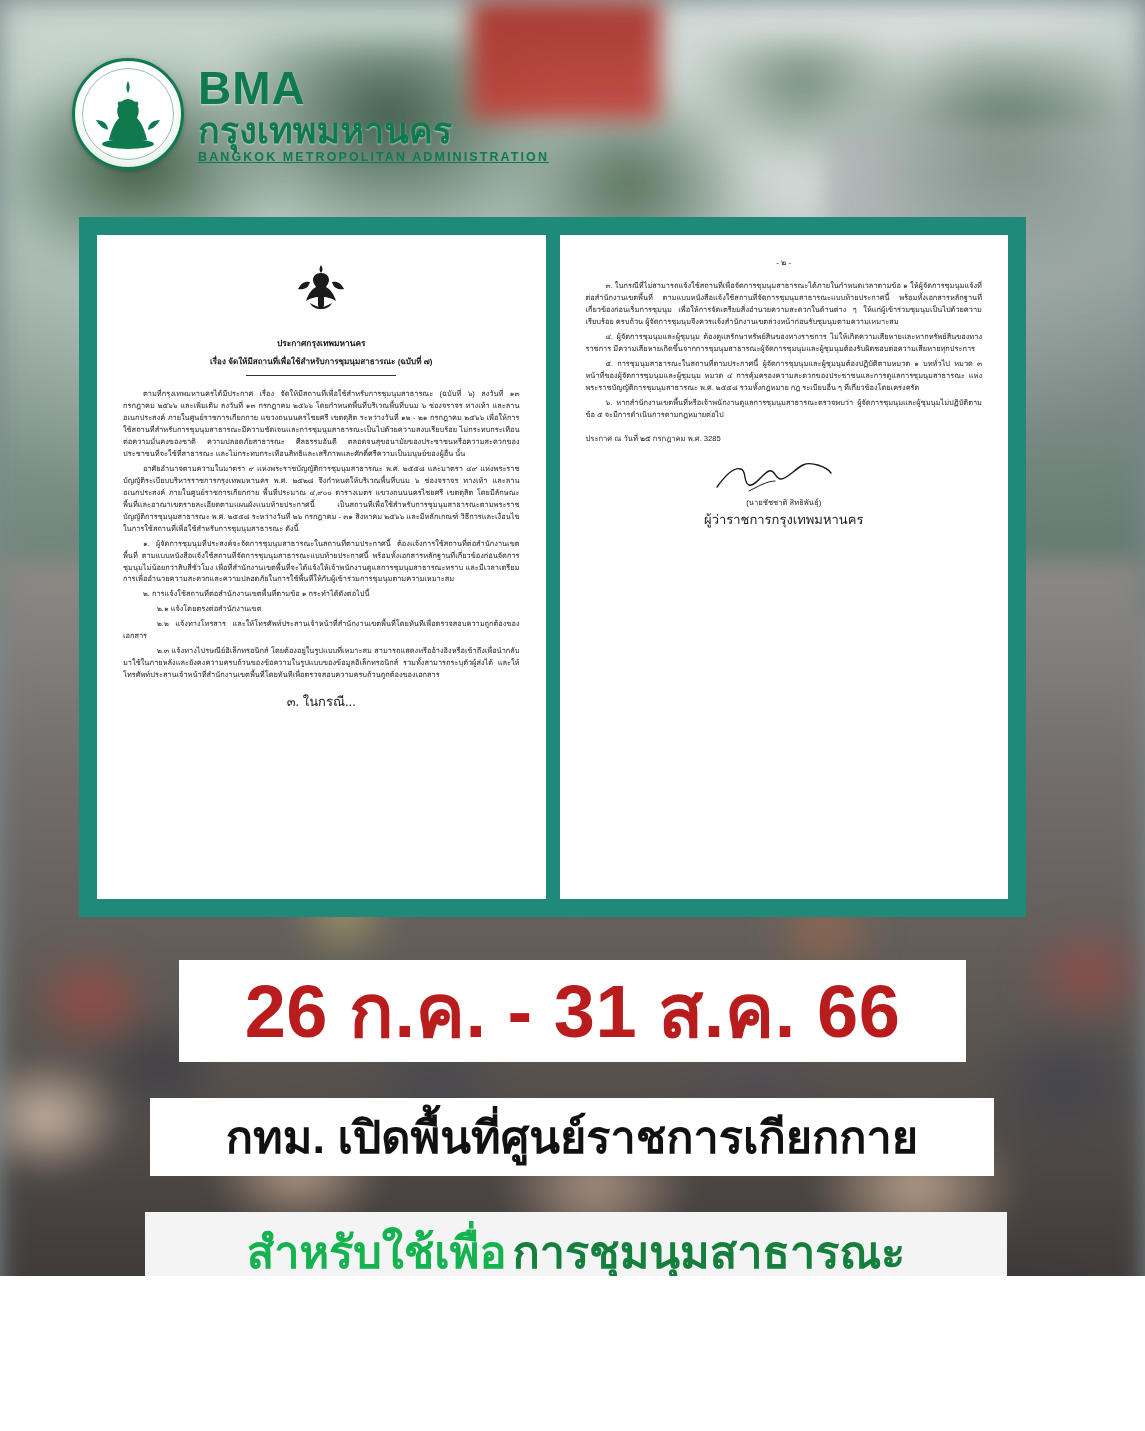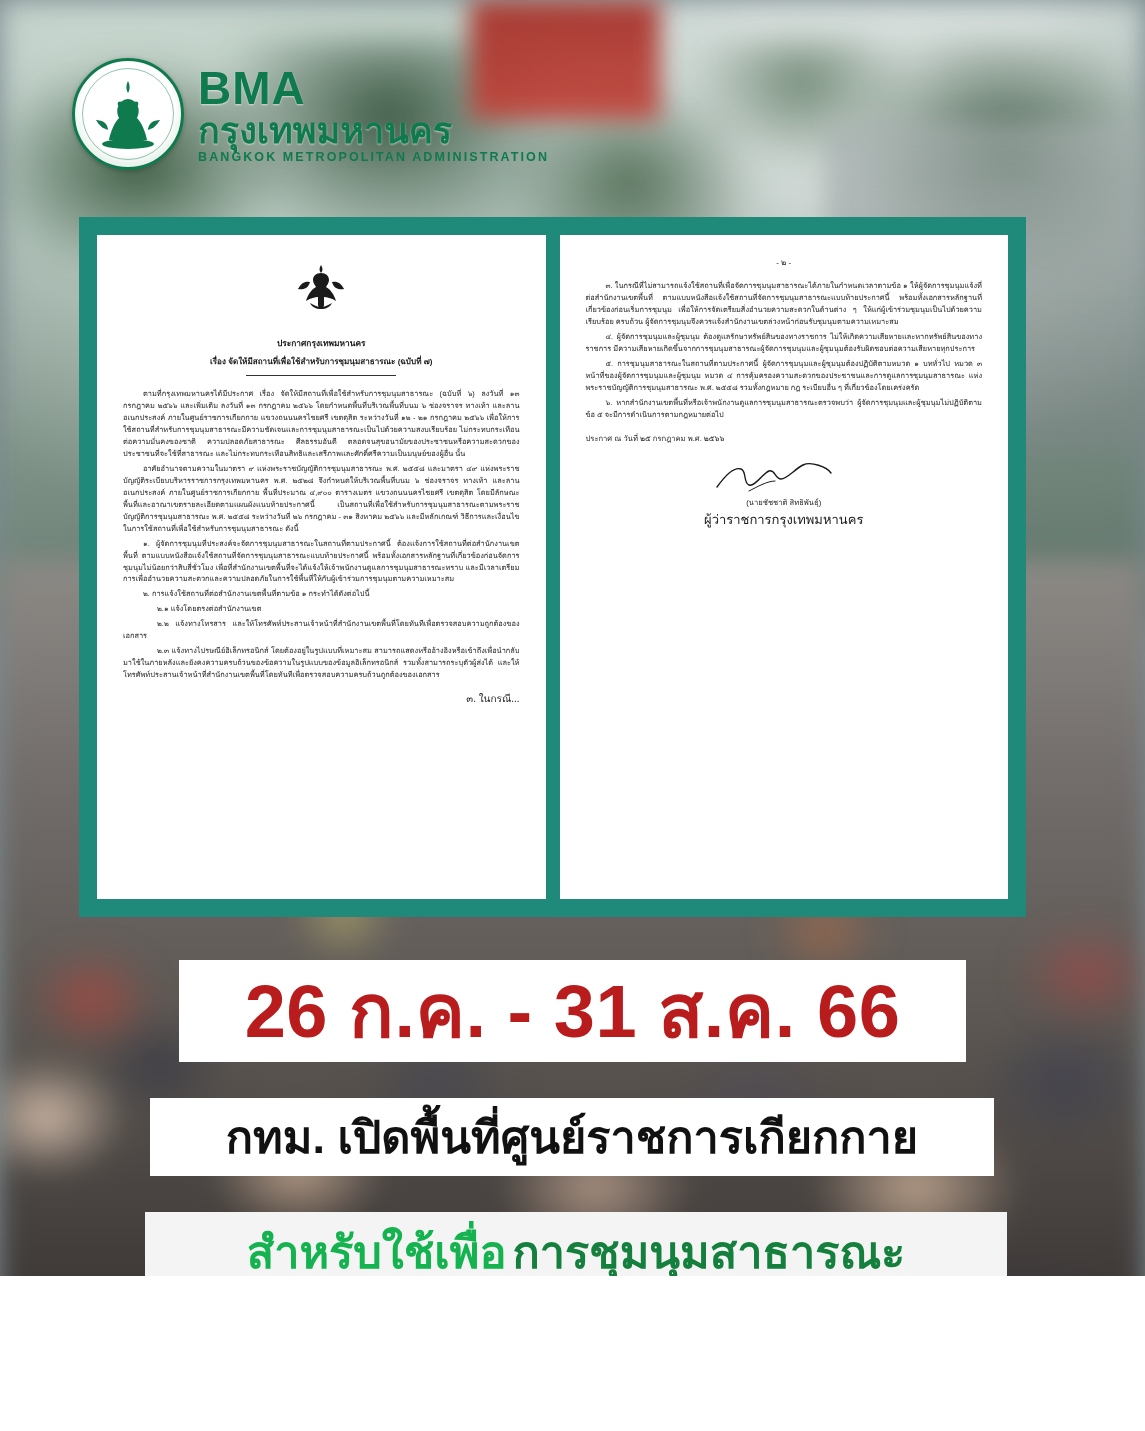--- a/index.html
+++ b/index.html
@@ -98,21 +98,21 @@
   .logo-text { line-height: 1; }
   .logo-bma {
     font-size: 46px; font-weight: bold; color: #0f7a4e; letter-spacing: 1px;
     text-shadow: 0 1px 2px rgba(255,255,255,.6);
   }
   .logo-thai {
     font-size: 36px; font-weight: bold; color: #0f7a4e; margin-top: 2px;
     text-shadow: 0 1px 2px rgba(255,255,255,.6);
   }
   .logo-eng {
-    font-size: 12.5px; color: #0f7a4e; letter-spacing: 2.1px; margin-top: 2px; font-weight: bold;
+    font-size: 12.5px; color: #0f7a4e; letter-spacing: 2.1px; margin-top: 2px; font-weight: bold; text-decoration: underline;
   }
 
   
   .docs-panel {
     position: absolute; left: 79px; top: 217px;
     width: 947px; height: 700px;
     background: #1f8a7a;
     padding: 18px;
     display: flex; gap: 14px;
     z-index: 4;
@@ -135,21 +135,21 @@
   .doc-subtitle {
     text-align: center; font-size: 8.1px; margin-top: 4px; font-weight: bold;
   }
   .doc-rule {
     width: 150px; height: 1px; background: #333; margin: 7px auto 12px auto;
   }
   .doc-p { text-indent: 20px; margin-bottom: 3px; text-align: justify; }
   .doc-p.ind2 { text-indent: 34px; }
   .doc-p.ind3 { text-indent: 48px; }
   .doc-pagenum { text-align: center; font-size: 8px; margin-bottom: 10px; }
-  .doc-foot { text-align: right; margin-top: 10px; font-size: 10px; }
+  .doc-foot { text-align: center; margin-top: 10px; font-size: 13px; }
   .sig-block { margin-top: 16px; text-align: center; }
   .sig-scribble { height: 34px; display: flex; justify-content: center; align-items: center; }
   .sig-scribble svg { width: 150px; height: 34px; }
   .sig-name { font-size: 7.6px; margin-top: 2px; }
   .sig-pos { font-size: 13px; }
   .doc-announce { text-align: left; margin-top: 12px; font-size: 7.6px; }
 
   
   .headline-1 {
     position: absolute; left: 179px; top: 960px; width: 787px; height: 102px;
@@ -261,21 +261,21 @@
     </div>
 
     <div class="doc-page">
       <div class="doc-pagenum">- ๒ -</div>
 
       <div class="doc-p">๓. ในกรณีที่ไม่สามารถแจ้งใช้สถานที่เพื่อจัดการชุมนุมสาธารณะได้ภายในกำหนดเวลาตามข้อ ๑ ให้ผู้จัดการชุมนุมแจ้งที่ต่อสำนักงานเขตพื้นที่ ตามแบบหนังสือแจ้งใช้สถานที่จัดการชุมนุมสาธารณะแบบท้ายประกาศนี้ พร้อมทั้งเอกสารหลักฐานที่เกี่ยวข้องก่อนเริ่มการชุมนุม เพื่อให้การจัดเตรียมสิ่งอำนวยความสะดวกในด้านต่าง ๆ ให้แก่ผู้เข้าร่วมชุมนุมเป็นไปด้วยความเรียบร้อย ครบถ้วน ผู้จัดการชุมนุมจึงควรแจ้งสำนักงานเขตล่วงหน้าก่อนรับชุมนุมตามความเหมาะสม</div>
       <div class="doc-p">๔. ผู้จัดการชุมนุมและผู้ชุมนุม ต้องดูแลรักษาทรัพย์สินของทางราชการ ไม่ให้เกิดความเสียหายและหากทรัพย์สินของทางราชการ มีความเสียหายเกิดขึ้นจากการชุมนุมสาธารณะผู้จัดการชุมนุมและผู้ชุมนุมต้องรับผิดชอบต่อความเสียหายทุกประการ</div>
       <div class="doc-p">๕. การชุมนุมสาธารณะในสถานที่ตามประกาศนี้ ผู้จัดการชุมนุมและผู้ชุมนุมต้องปฏิบัติตามหมวด ๑ บททั่วไป หมวด ๓ หน้าที่ของผู้จัดการชุมนุมและผู้ชุมนุม หมวด ๔ การคุ้มครองความสะดวกของประชาชนและการดูแลการชุมนุมสาธารณะ แห่งพระราชบัญญัติการชุมนุมสาธารณะ พ.ศ. ๒๕๕๘ รวมทั้งกฎหมาย กฎ ระเบียบอื่น ๆ ที่เกี่ยวข้องโดยเคร่งครัด</div>
       <div class="doc-p">๖. หากสำนักงานเขตพื้นที่หรือเจ้าพนักงานดูแลการชุมนุมสาธารณะตรวจพบว่า ผู้จัดการชุมนุมและผู้ชุมนุมไม่ปฏิบัติตามข้อ ๕ จะมีการดำเนินการตามกฎหมายต่อไป</div>
 
-      <div class="doc-announce">ประกาศ ณ วันที่ ๒๕ กรกฎาคม พ.ศ. ๒๕๖๖</div>
+      <div class="doc-announce">ประกาศ ณ วันที่ ๒๕ กรกฎาคม พ.ศ. 3285</div>
 
       <div class="sig-block">
         <div class="sig-scribble">
           <svg viewBox="0 0 150 34" aria-hidden="true">
             <path d="M8 26c10-14 18-20 24-18s2 14 8 16 14-12 20-14 6 8 12 8 14-10 22-14 24 2 28 8" fill="none" stroke="#1a1a1a" stroke-width="1.4" stroke-linecap="round"></path>
             <path d="M40 30c8-4 18-10 26-10" fill="none" stroke="#1a1a1a" stroke-width="1" stroke-linecap="round"></path>
           </svg>
         </div>
         <div class="sig-name">(นายชัชชาติ สิทธิพันธุ์)</div>
         <div class="sig-pos">ผู้ว่าราชการกรุงเทพมหานคร</div>

